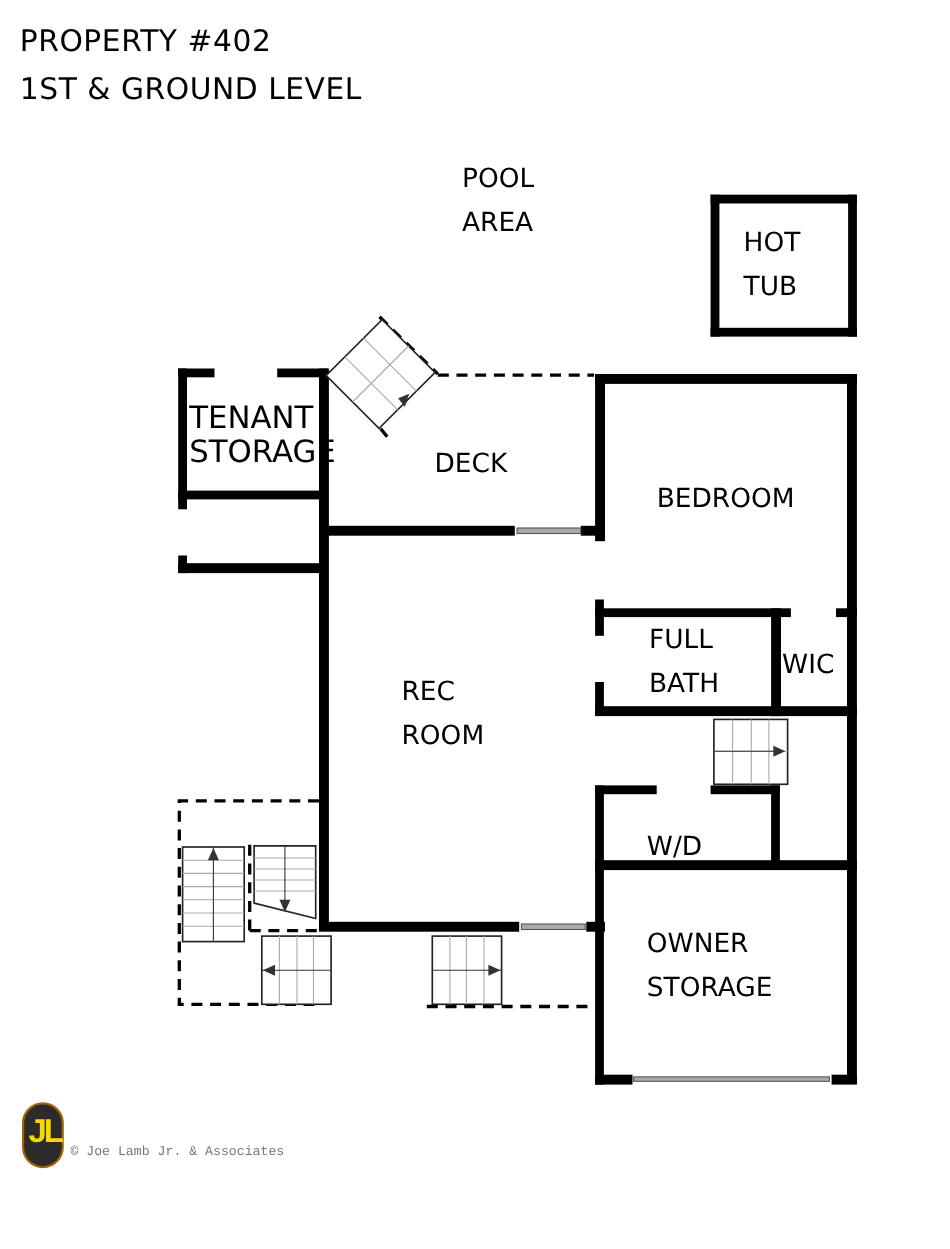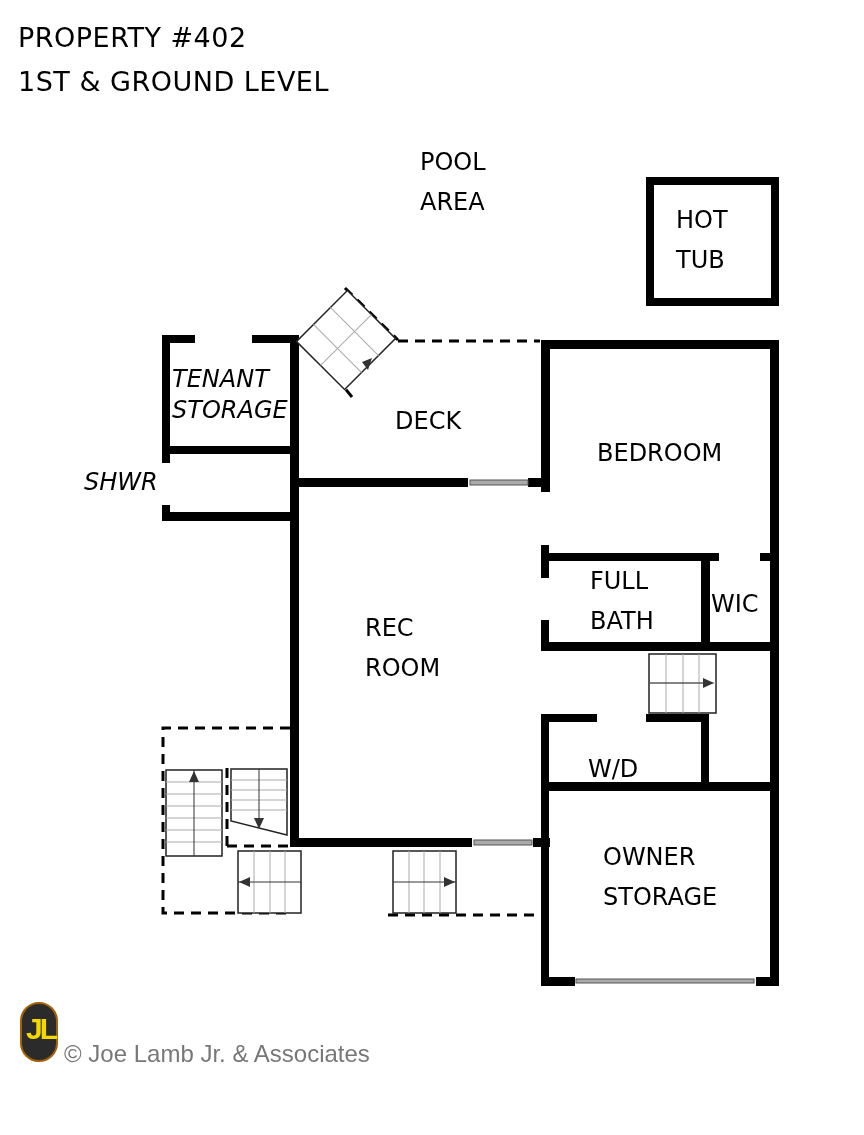--- a/index.html
+++ b/index.html
@@ -2,24 +2,24 @@
 <html><head>
 <meta charset="utf-8">
 <style>
   html,body{margin:0;padding:0;background:#fff;}
   body{width:864px;height:1135px;position:relative;overflow:hidden;font-family:"DejaVu Sans",sans-serif;color:#000;}
   .title{position:absolute;left:18px;font-size:27px;line-height:44px;letter-spacing:0.5px;}
   #t1{top:16px;}
   #t2{top:60px;}
   svg.plan{position:absolute;left:0;top:0;}
   .lbl{position:absolute;font-size:24px;line-height:40px;white-space:nowrap;}
-  .lbl.sm{font-size:24px;line-height:31px;font-style:italic;}
+  .lbl.sm{font-size:28px;line-height:31px;}
   .logo{position:absolute;left:20px;top:1002px;width:38px;height:60px;border-radius:19px;background:#2b2b2b;border:2px solid #a16207;box-sizing:border-box;}
   .logo span{position:absolute;left:4px;top:8px;font-family:"Liberation Sans",sans-serif;font-weight:bold;font-size:30px;color:#f4d800;letter-spacing:-3px;}
-  .copy{position:absolute;left:64px;top:1040px;font-family:Liberation Sans, sans-serif;font-size:24px;color:#777;}
+  .copy{position:absolute;left:64px;top:1040px;font-family:Liberation Mono, monospace;font-size:12px;color:#777;}
 </style>
 </head>
 <body>
 
 <div id="t1" class="title">PROPERTY #402</div>
 <div id="t2" class="title">1ST &amp; GROUND LEVEL</div>
 
 <svg class="plan" width="864" height="1135">
   <g fill="#000">
 
@@ -142,33 +142,32 @@
     <div>HOT</div>
     <div>TUB</div>
   </div>
 <div class="lbl sm" style="left:172px;top:364px;">
     <div>TENANT</div>
     <div>STORAGE</div>
   </div>
 <div class="lbl" style="left:395px;top:401px;">DECK</div>
 <div class="lbl" style="left:597px;top:433px;">BEDROOM</div>
 <div class="lbl sm" style="left:84px;top:467px;">
-    <div>SHWR</div>
   </div>
 <div class="lbl" style="left:365px;top:608px;">
     <div>REC</div>
     <div>ROOM</div>
   </div>
 <div class="lbl" style="left:590px;top:561px;">
     <div>FULL</div>
     <div>BATH</div>
   </div>
 <div class="lbl" style="left:711px;top:584px;">WIC</div>
 <div class="lbl" style="left:588px;top:736px;margin-top:13px;">W/D</div>
-<div class="lbl" style="left:588px;top:837px;margin-left:15px;">
+<div class="lbl" style="left:588px;top:837px;">
     <div>OWNER</div>
     <div>STORAGE</div>
   </div>
 
 <div class="logo">
     <span>JL</span>
   </div>
 <div class="copy">© Joe Lamb Jr. &amp; Associates</div>
 
 </body></html>

